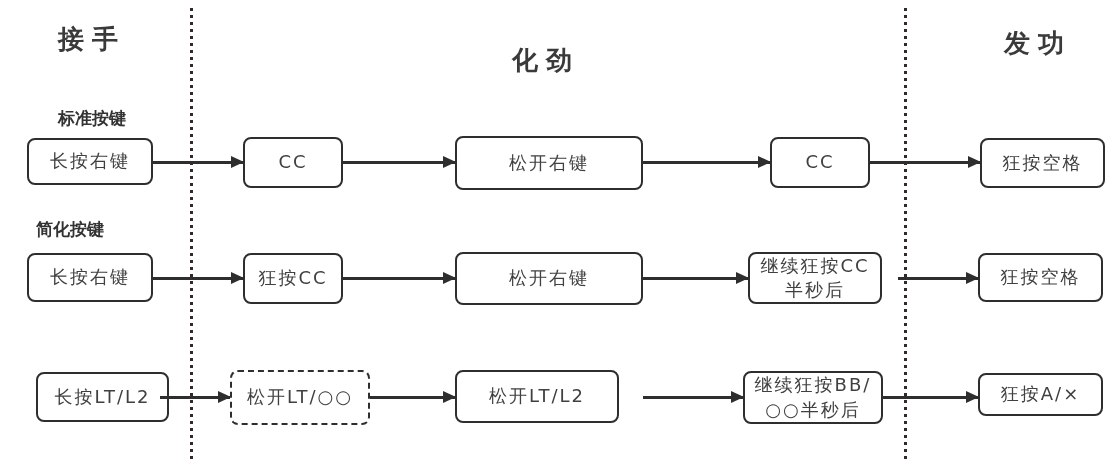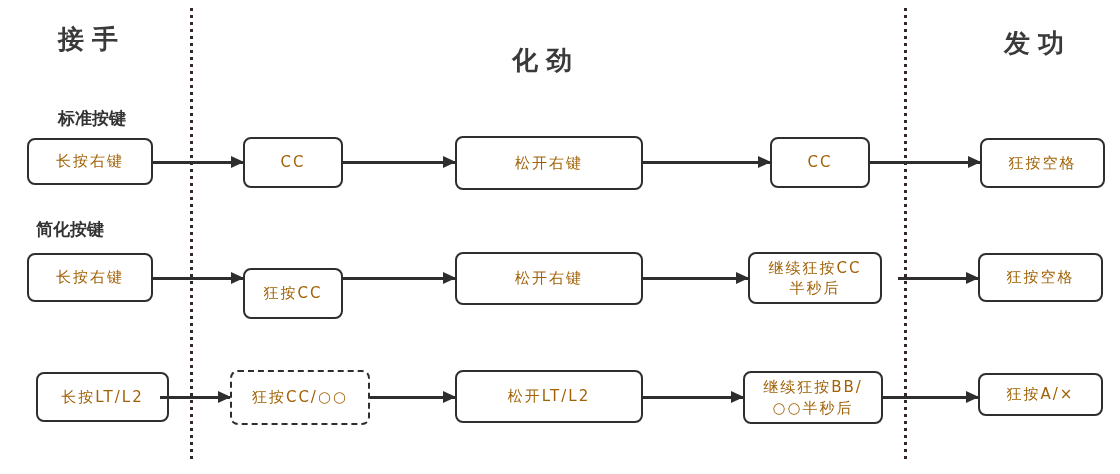--- a/index.html
+++ b/index.html
@@ -52,23 +52,23 @@
   
   .node {
     position: absolute;
     border: 2.5px solid #2e2e2e;
     border-radius: 8px;
     background: #ffffff;
     display: flex;
     flex-direction: column;
     align-items: center;
     justify-content: center;
-    font-size: 15px;
+    font-size: 18px;
     line-height: 1.35;
-    color: #a16207;
+    color: #404040;
     text-align: center;
     letter-spacing: 2px;
     white-space: nowrap;
   }
   .node.dashed { border-style: dashed; }
 
   
   .arrow {
     position: absolute;
     height: 2.5px;
@@ -118,21 +118,21 @@
     </div>
 
   <div class="arrow" style="left:153px; top:161px; width:90px;"></div>
   <div class="arrow" style="left:343px; top:161px; width:112px;"></div>
   <div class="arrow" style="left:643px; top:161px; width:127px;"></div>
   <div class="arrow" style="left:870px; top:161px; width:110px;"></div>
 
   <div class="node" style="left:27px;  top:253px; width:126px; height:49px;">
       <span>长按右键</span>
     </div>
-  <div class="node" style="left:243px; top:268px; width:100px; height:51px;">
+  <div class="node" style="left:243px; top:253px; width:100px; height:51px;">
       <span>狂按CC</span>
     </div>
   <div class="node" style="left:455px; top:252px; width:188px; height:53px;">
       <span>松开右键</span>
     </div>
   <div class="node" style="left:748px; top:252px; width:134px; height:52px;">
     <span>继续狂按CC</span>
     <span>半秒后</span>
   </div>
   <div class="node" style="left:978px; top:253px; width:125px; height:49px;">
@@ -141,23 +141,23 @@
 
   <div class="arrow" style="left:153px; top:277px; width:90px;"></div>
   <div class="arrow" style="left:343px; top:277px; width:112px;"></div>
   <div class="arrow" style="left:643px; top:277px; width:105px;"></div>
   <div class="arrow" style="left:898px; top:277px; width:80px;"></div>
 
   <div class="node" style="left:36px;  top:372px; width:133px; height:50px;">
       <span>长按LT/L2</span>
     </div>
   <div class="node dashed" style="left:230px; top:370px; width:140px; height:55px;">
-      <span>狂按CC/○○</span>
+      <span>松开LT/○○</span>
     </div>
-  <div class="node" style="left:455px; top:370px; width:188px; height:53px;">
+  <div class="node" style="left:455px; top:370px; width:164px; height:53px;">
       <span>松开LT/L2</span>
     </div>
   <div class="node" style="left:743px; top:371px; width:140px; height:53px;">
     <span>继续狂按BB/</span>
     <span>○○半秒后</span>
   </div>
   <div class="node" style="left:978px; top:373px; width:125px; height:43px;">
       <span>狂按A/×</span>
     </div>
 

